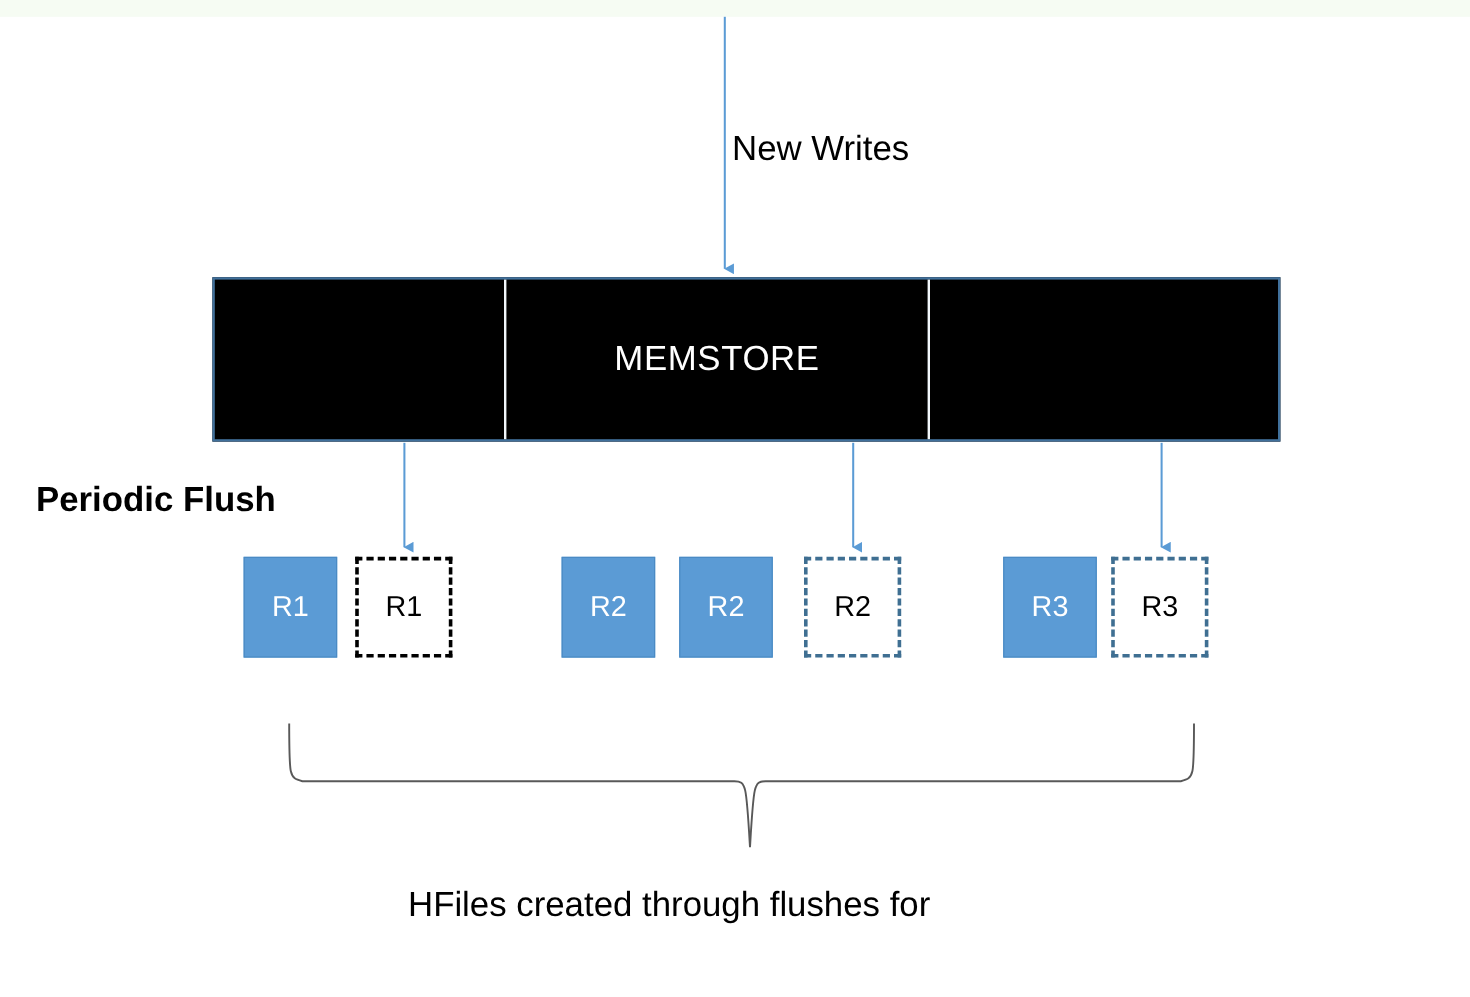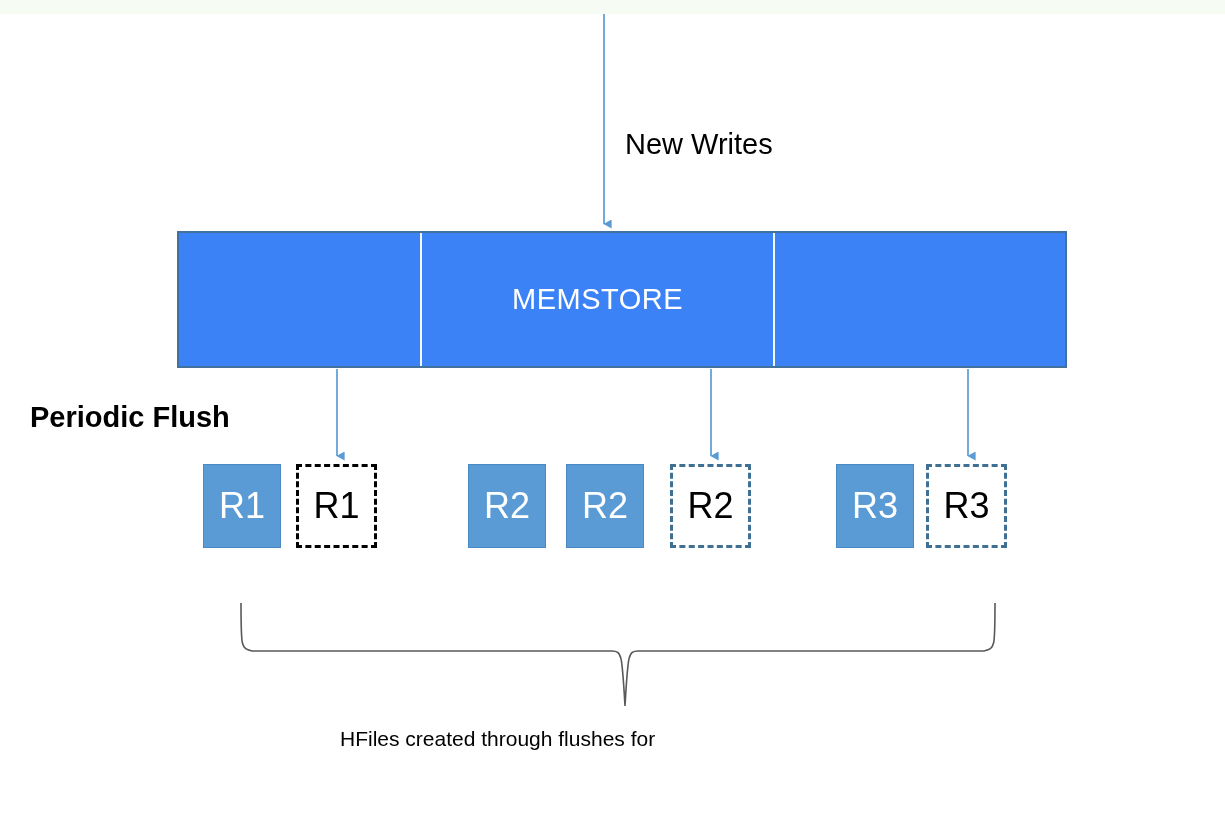--- a/index.html
+++ b/index.html
@@ -25,21 +25,21 @@
     height: 14px;
     background: #f6fcf3;
   }
   
   #memstore-bar {
     position: absolute;
     left: 177px;
     top: 231px;
     width: 890px;
     height: 137px;
-    background: #3b82f6;
+    background: #000000;
     border: 2px solid #41719c;
     box-sizing: border-box;
   }
   .memstore-divider {
     position: absolute;
     top: 0;
     width: 2px;
     height: 133px;
     background: #f2f7fb;
   }
@@ -54,55 +54,54 @@
     display: flex;
     align-items: center;
     justify-content: center;
     color: #ffffff;
     font-size: 29px;
     letter-spacing: 0.5px;
   }
   
   #new-writes-label {
     position: absolute;
-    left: 625px;
+    left: 610px;
     top: 108px;
     font-size: 29px;
     color: #000000;
     white-space: nowrap;
-    margin-top: 20px;
   }
   #periodic-flush-label {
     position: absolute;
     left: 30px;
     top: 401px;
     font-size: 29px;
     color: #000000;
     white-space: nowrap;
     font-weight: bold;
   }
   #caption-block {
     position: absolute;
     left: 340px;
-    top: 716px;
-    font-size: 21px;
+    top: 732px;
+    font-size: 29px;
     color: #000000;
     line-height: 45px;
     white-space: nowrap;
   }
   
   .rbox {
     position: absolute;
     width: 78px;
     height: 84px;
     box-sizing: border-box;
     display: flex;
     align-items: center;
     justify-content: center;
-    font-size: 36px;
+    font-size: 24px;
     top: 464px;
   }
   .rbox.solid {
     background: #5b9bd5;
     border: 1px solid #4a8ac4;
     color: #ffffff;
   }
   .rbox.dashed {
     background: #ffffff;
     color: #000000;

